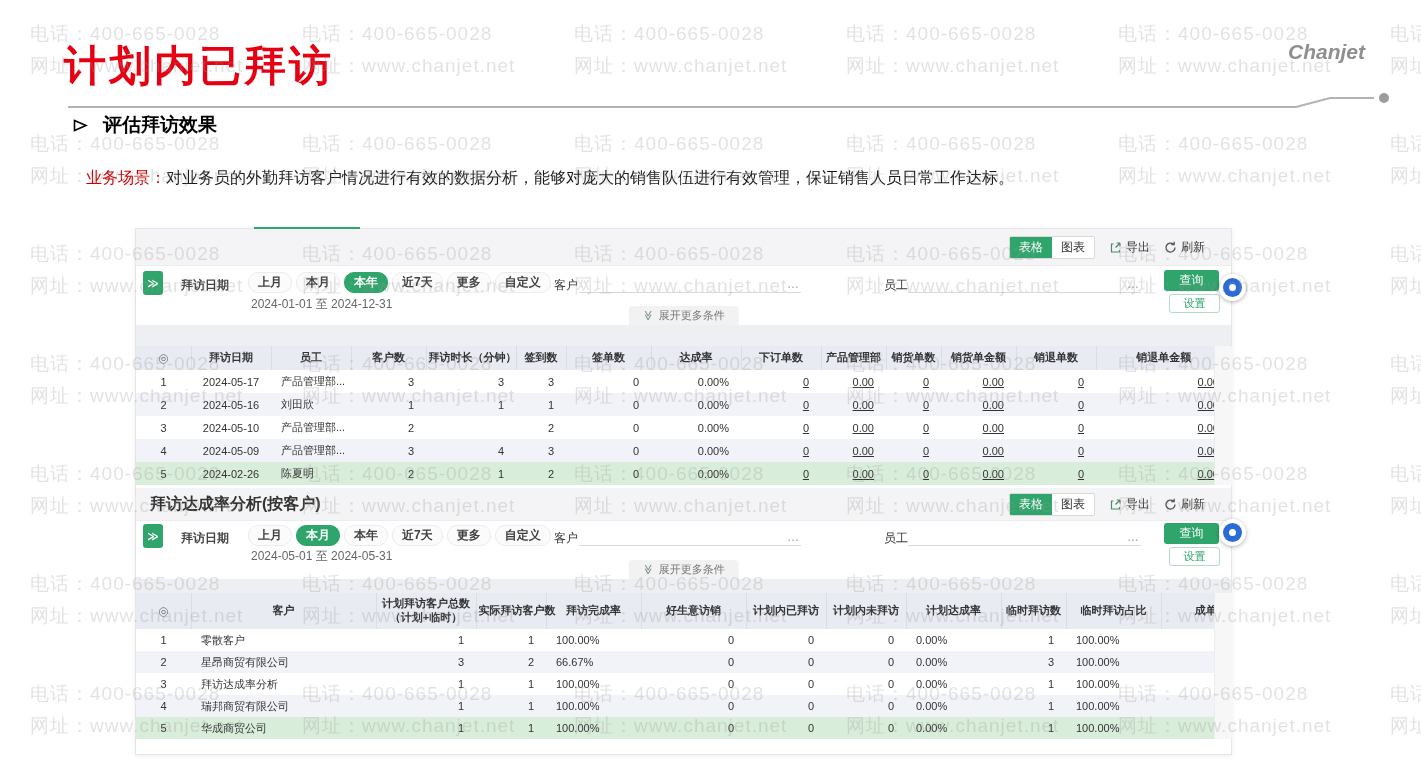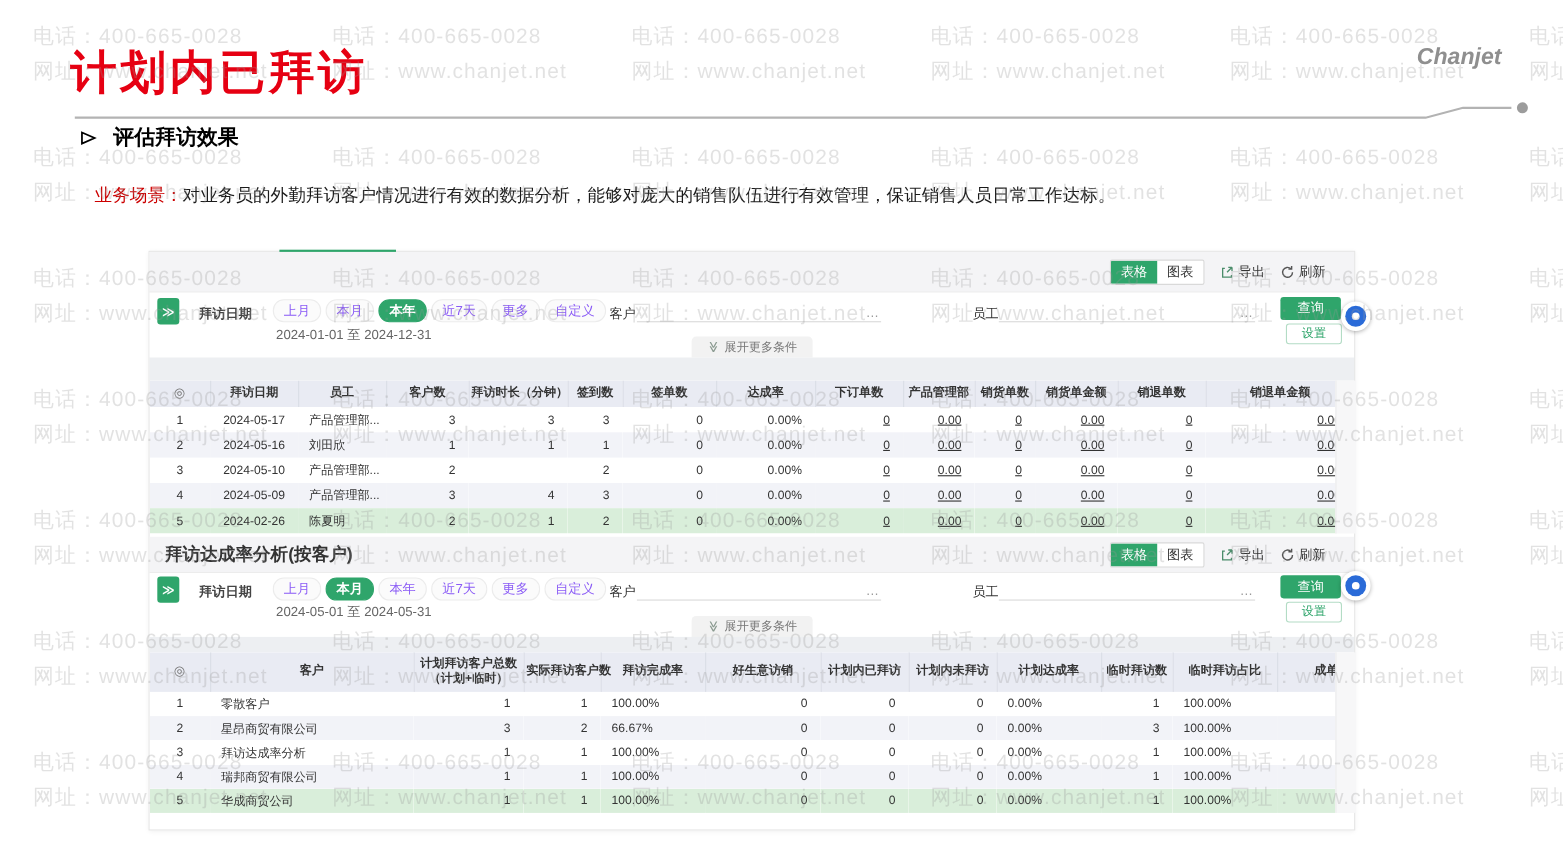--- a/index.html
+++ b/index.html
@@ -33,22 +33,22 @@
   .toggle{display:flex;border:1px solid #d9d9d9;border-radius:2px;overflow:hidden;background:#fff;}
   .seg{padding:2px 9px;cursor:pointer;}
   .seg.active{background:#2fa56b;color:#fff;}
   .tool-btn{display:flex;align-items:center;gap:4px;cursor:pointer;}
   
   .filterbar{position:absolute;left:0;right:0;background:#fff;}
   .collapse-btn{position:absolute;left:7px;width:20px;height:24px;background:#2fa56b;color:#fff;
                 border-radius:3px;font-size:11px;font-weight:bold;display:flex;align-items:center;justify-content:center;cursor:pointer;}
   .f-label{position:absolute;font-size:12px;font-weight:bold;color:#444;}
   .pills{position:absolute;display:flex;align-items:center;}
-  .pill{display:inline-block;padding:1px 9px;border-radius:10px;font-size:12px;color:#8b5cf6;
-        border:1px solid #ececec;background:#fbfbfb;margin-right:4px;cursor:pointer;white-space:nowrap;}
+  .pill{display:inline-block;padding:1px 9px;border-radius:10px;font-size:12px;color:#404040;
+        border:1px solid #ececec;background:#fbfbfb;margin-right:4px;cursor:pointer;white-space:nowrap;font-weight:bold;}
   .pill.active{background:#2fa56b;border-color:#2fa56b;color:#fff;font-weight:bold;}
   .date-range{position:absolute;font-size:12px;color:#666;white-space:nowrap;}
   .plain-label{position:absolute;font-size:12px;color:#333;}
   .input-line{position:absolute;border-bottom:1px solid #d9d9d9;height:18px;}
   .input-line .dots{position:absolute;right:2px;bottom:1px;color:#999;font-size:12px;}
   .btn-query{position:absolute;width:55px;height:21px;background:#2fa56b;color:#fff;font-size:12px;
              border-radius:3px;text-align:center;line-height:21px;cursor:pointer;}
   .btn-settings{position:absolute;width:49px;height:17px;background:#fff;color:#2fa56b;font-size:11px;
                 border:1px solid #b3dcc5;border-radius:3px;text-align:center;line-height:17px;cursor:pointer;}
   .expand-tab{position:absolute;left:50%;transform:translateX(-50%);bottom:0;background:#f2f2f2;color:#777;

